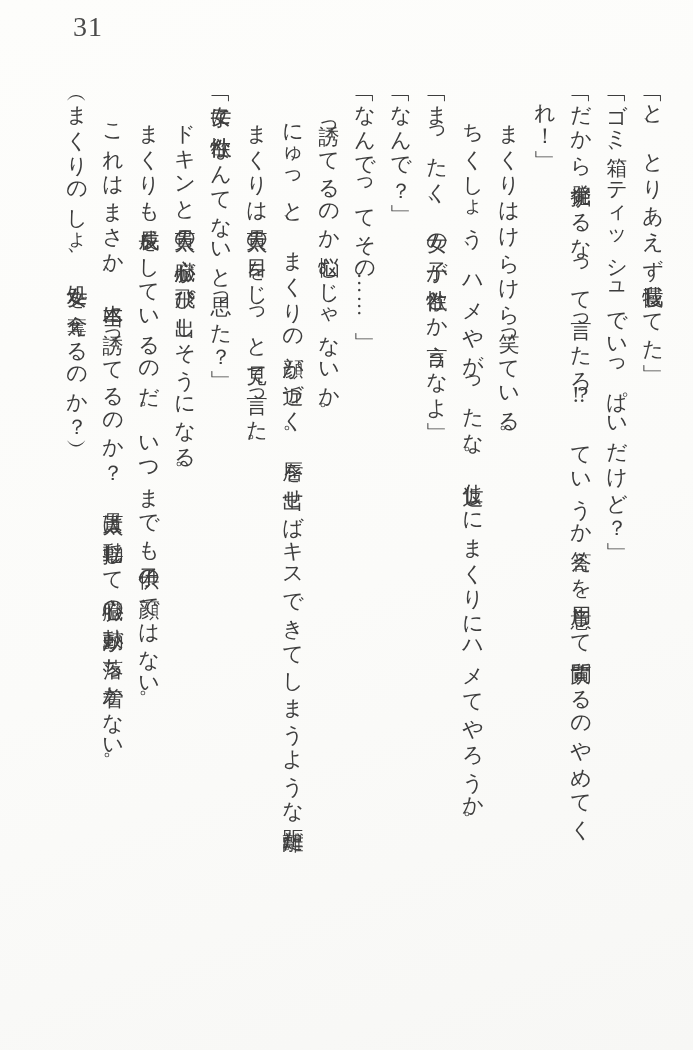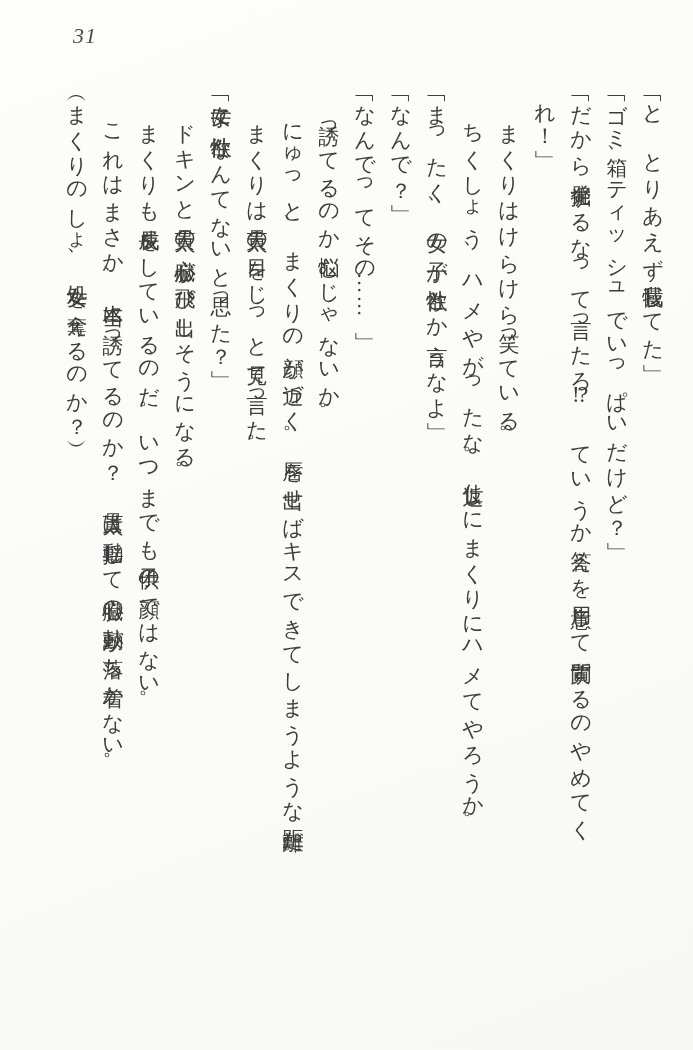--- a/index.html
+++ b/index.html
@@ -13,24 +13,23 @@
     font-family: "Liberation Serif", "DejaVu Serif", serif;
   }
   .page {
     position: relative;
     width: 693px;
     height: 1050px;
     background: linear-gradient(160deg, #fdfdfb 0%, #fbfbf9 55%, #f7f7f5 100%);
   }
   .page-number {
     position: absolute;
-    top: 23px;
+    top: 11px;
     left: 73px;
-    font-style: italic;
-    font-size: 22px;
+    font-size: 28px;
     color: #4a4a4a;
     letter-spacing: 1px;
   }
   .text-block {
     position: absolute;
     top: 0;
     right: 0;
     height: 100%;
     box-sizing: border-box;
     padding: 88px 22px 24px 30px;

